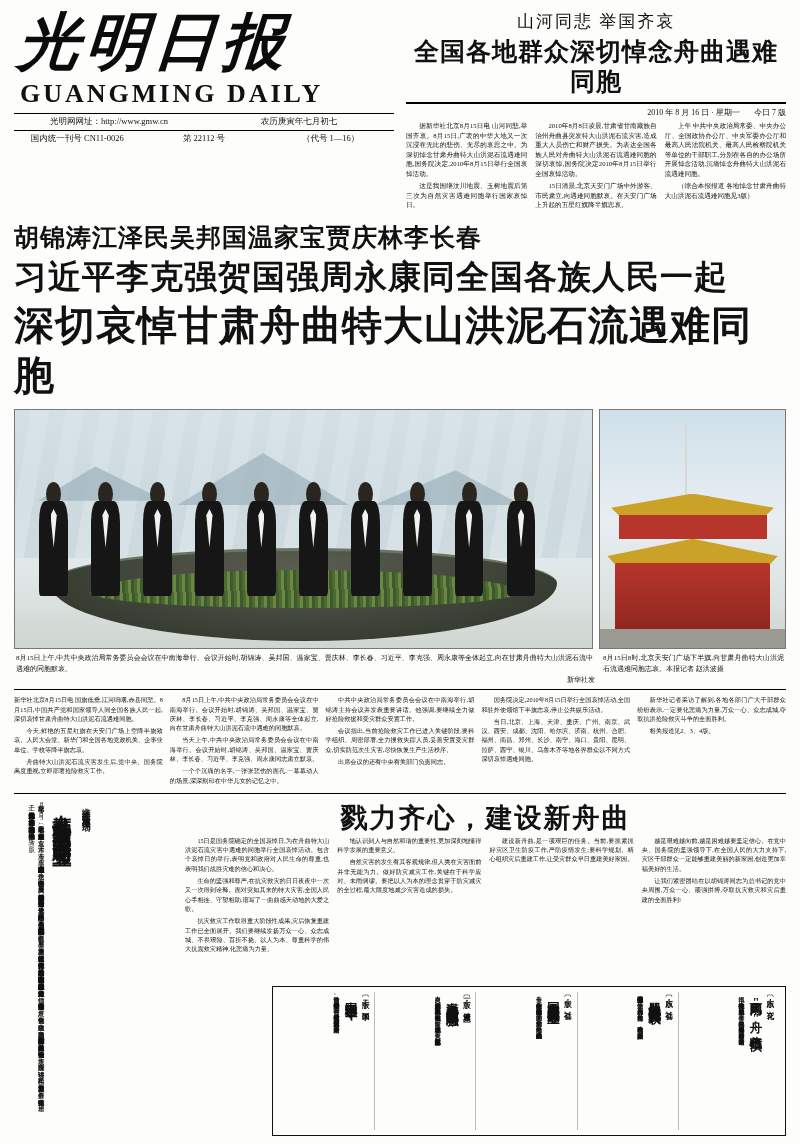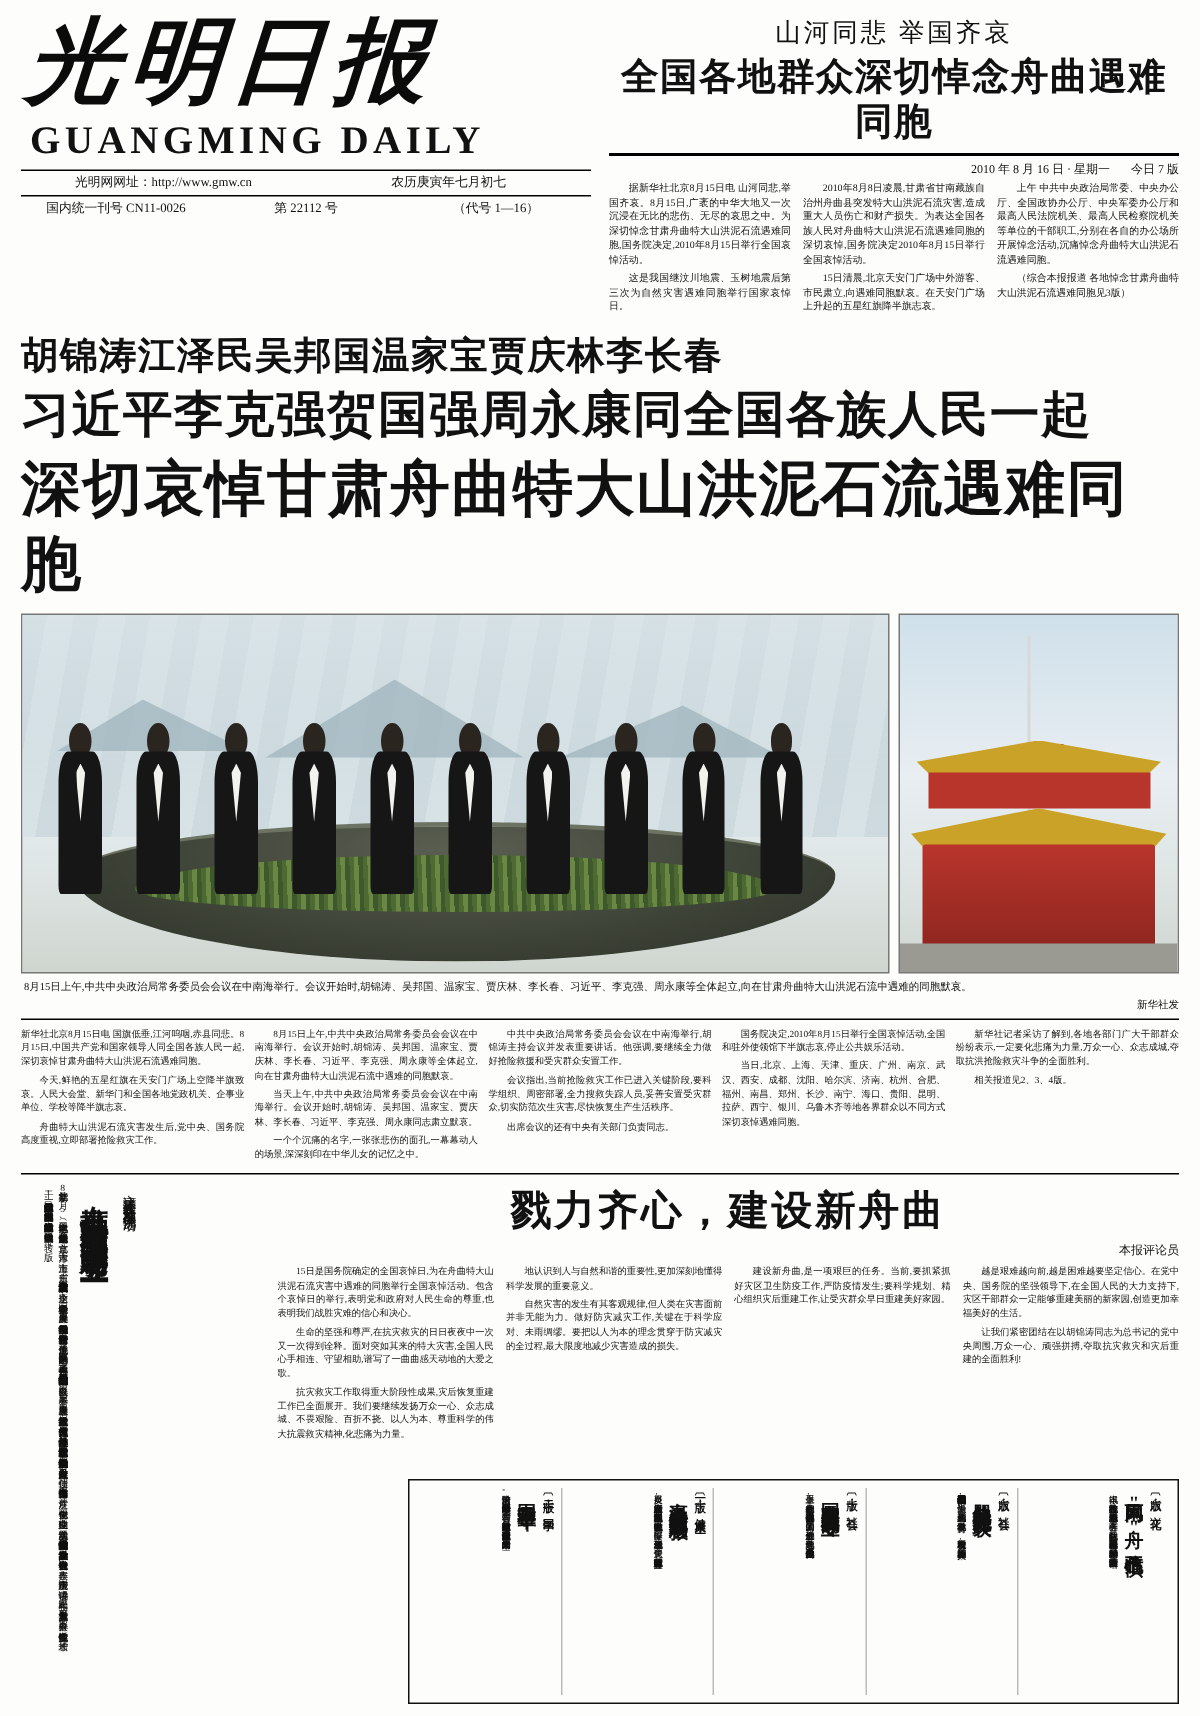--- a/index.html
+++ b/index.html
@@ -239,20 +239,23 @@
       <div class="gate"></div>
       <div class="ground"></div>
     </div>
   </div>
 
   <div class="cap-row">
     <div class="cap-main">
       <div class="caption">8月15日上午,中共中央政治局常务委员会会议在中南海举行。会议开始时,胡锦涛、吴邦国、温家宝、贾庆林、李长春、习近平、李克强、周永康等全体起立,向在甘肃舟曲特大山洪泥石流中遇难的同胞默哀。</div>
       <div class="credit">新华社发</div>
     </div>
+    <div class="cap-side">
+      <div class="caption">8月15日8时,北京天安门广场下半旗,向甘肃舟曲特大山洪泥石流遇难同胞志哀。本报记者  赵洪波摄</div>
+    </div>
   </div>
 
   <div class="hrule"></div>
 
   <div class="bodyzone">
     <div class="bcol">
       <p class="nohang">新华社北京8月15日电  国旗低垂,江河呜咽,赤县同悲。8月15日,中国共产党和国家领导人同全国各族人民一起,深切哀悼甘肃舟曲特大山洪泥石流遇难同胞。</p>
       <p>今天,鲜艳的五星红旗在天安门广场上空降半旗致哀。人民大会堂、新华门和全国各地党政机关、企事业单位、学校等降半旗志哀。</p>
       <p>舟曲特大山洪泥石流灾害发生后,党中央、国务院高度重视,立即部署抢险救灾工作。</p>
     </div>
@@ -280,21 +283,20 @@
 
   <div class="lower">
     <div class="vtitle-wrap">
       <div class="vtxt small" style="max-height:300px;">新华社北京8月15日电（记者李亚杰、赵超）创先争优活动开展以来,北京市、天津市、上海市、广东省、重庆市各级党组织和广大党员深入开展学习实践科学发展观,这个主题,紧紧围绕中心任务、服务发展大局,坚持把创先争优活动与推动科学发展、促进社会和谐紧密结合起来,形成了争先进位、比学赶超的浓厚氛围,有力推动了各项工作。北京市各级党组织和广大党员把开展创先争优活动与深入贯彻落实党的十七届四中全会精神结合起来,以服务群众、服务基层、服务发展为重点,扎实推进基层党组织建设,充分发挥党员先锋模范作用,推动首都经济社会又好又快发展。天津市各级党组织紧紧围绕滨海新区开发开放,把创先争优活动作为加强基层党组织建设的重要抓手,引导广大党员立足岗位作贡献、创佳绩。上海市结合世博会服务保障工作,广泛开展"窗口创先争优、岗位建功立业"主题实践活动。广东省把创先争优活动与加快转变经济发展方式紧密结合,激励广大党员在推动科学发展、促进社会和谐中当先锋、作表率。重庆市围绕"唱读讲传"和民生工程,引导党员干部深入基层、服务群众,在实践中锤炼党性、增长才干,以优异成绩向党和人民交上一份满意的答卷。各地在活动中注重解决突出问题,把群众满意作为检验活动成效的根本标准,确保活动取得实效。（下转3版）</div>
       <div class="vtxt big">在推动科学发展的火热实践中建功立业</div>
       <div class="vtxt">京津沪粤渝扎实有效开展创先争优活动</div>
     </div>
 
     <div class="lower-right">
       <div class="edtitle">戮力齐心，建设新舟曲</div>
-      <div class="edby">本报评论员</div>
       <div class="edcols">
         <div class="ec">
           <p>15日是国务院确定的全国哀悼日,为在舟曲特大山洪泥石流灾害中遇难的同胞举行全国哀悼活动。包含个哀悼日的举行,表明党和政府对人民生命的尊重,也表明我们战胜灾难的信心和决心。</p>
           <p>生命的坚强和尊严,在抗灾救灾的日日夜夜中一次又一次得到诠释。面对突如其来的特大灾害,全国人民心手相连、守望相助,谱写了一曲曲感天动地的大爱之歌。</p>
           <p>抗灾救灾工作取得重大阶段性成果,灾后恢复重建工作已全面展开。我们要继续发扬万众一心、众志成城、不畏艰险、百折不挠、以人为本、尊重科学的伟大抗震救灾精神,化悲痛为力量。</p>
         </div>
         <div class="ec">
           <p>地认识到人与自然和谐的重要性,更加深刻地懂得科学发展的重要意义。</p>
           <p>自然灾害的发生有其客观规律,但人类在灾害面前并非无能为力。做好防灾减灾工作,关键在于科学应对、未雨绸缪。要把以人为本的理念贯穿于防灾减灾的全过程,最大限度地减少灾害造成的损失。</p>
         </div>

